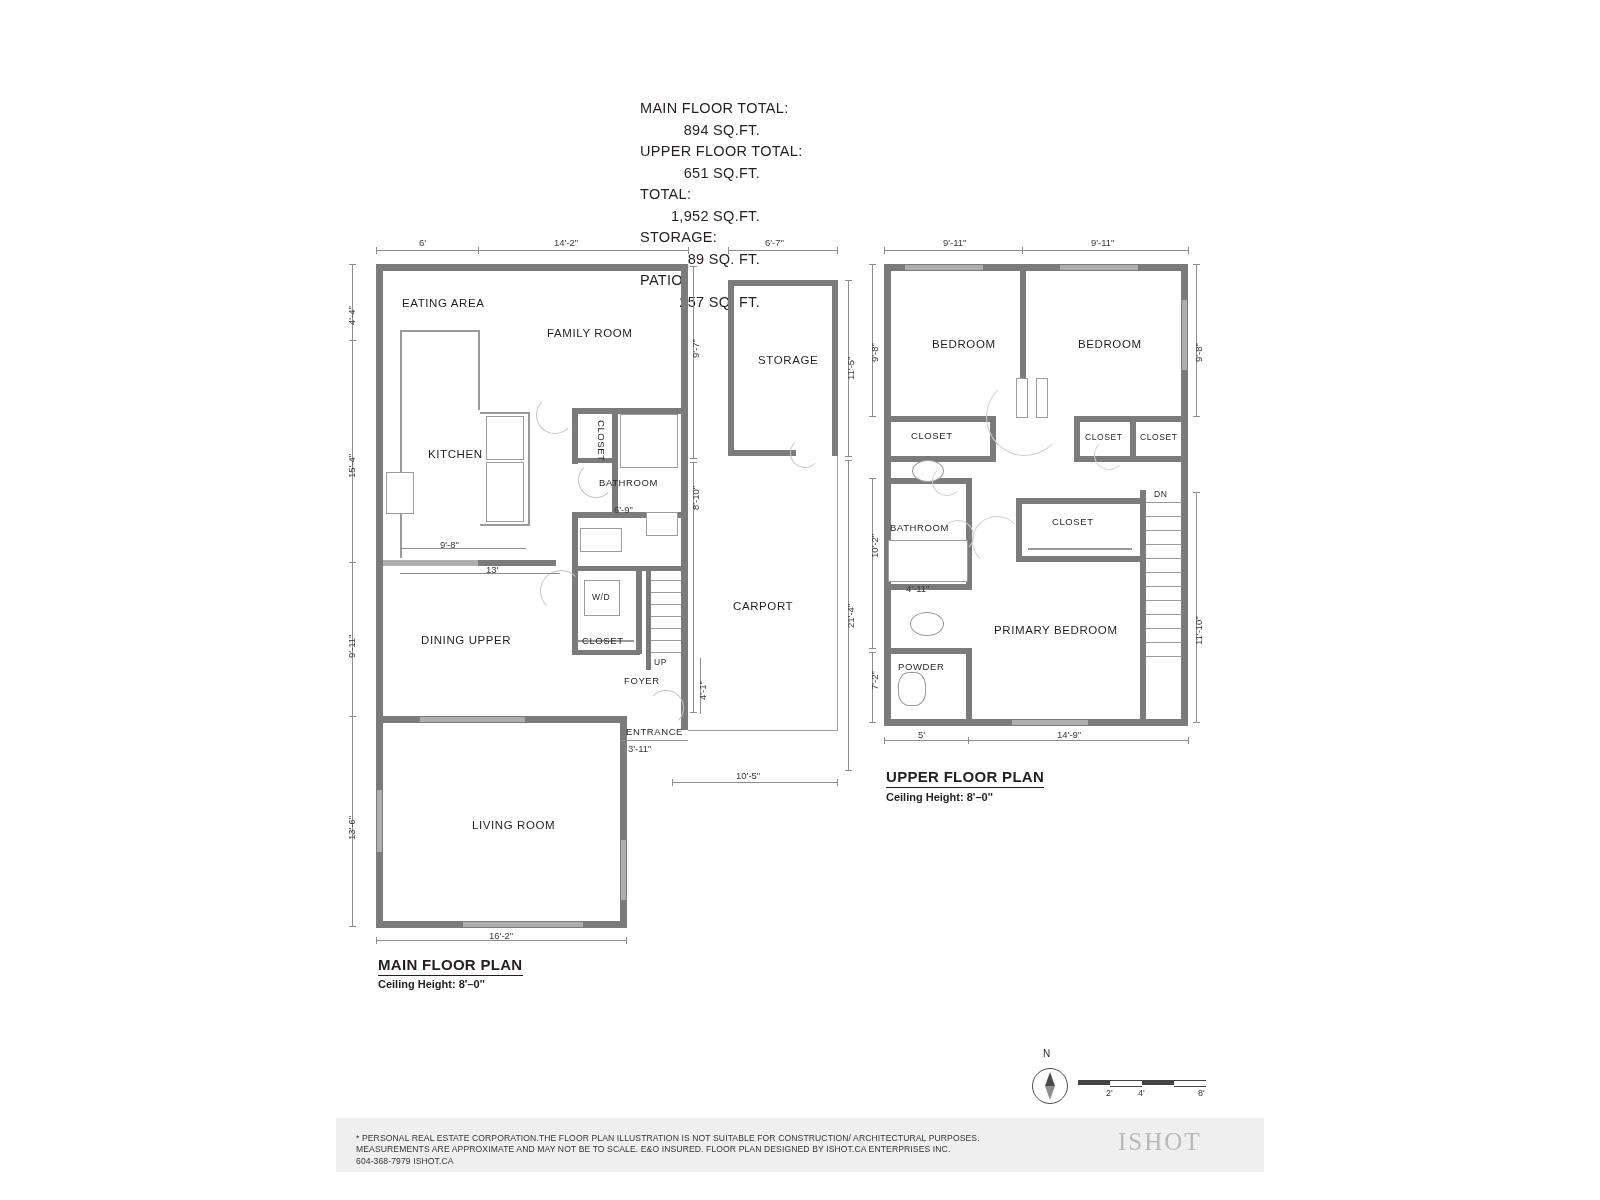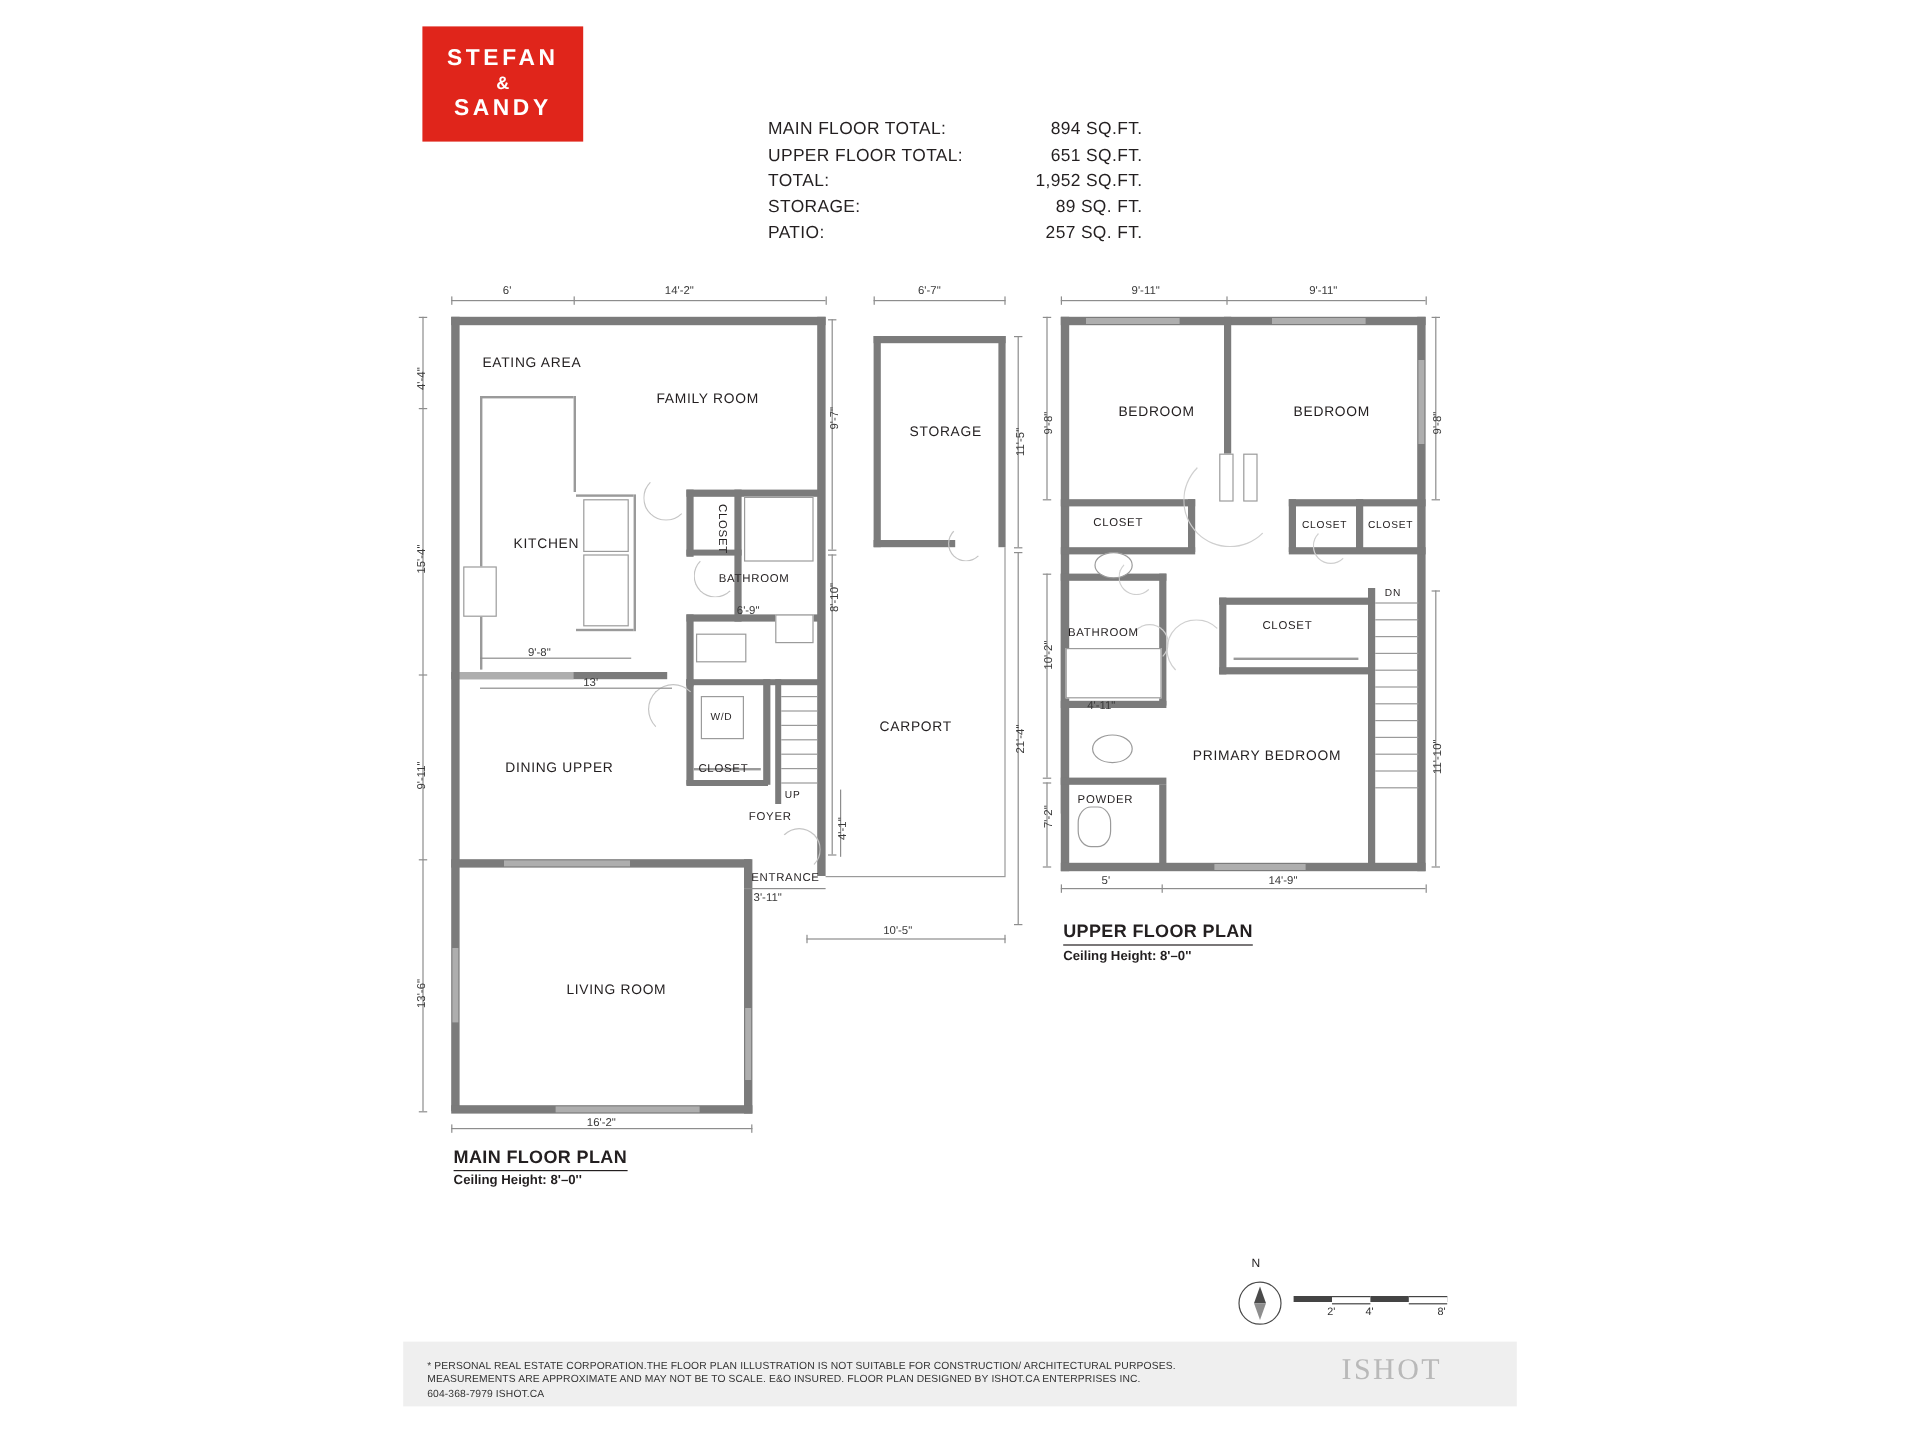--- a/index.html
+++ b/index.html
@@ -16,21 +16,21 @@
     background:#e0251b;color:#fff;display:flex;flex-direction:column;
     align-items:center;justify-content:center;letter-spacing:3px;
     font-size:19px;font-weight:700;line-height:1.25;
   }
   .logo span{display:block;text-align:center;}
   .logo .amp{font-size:15px;letter-spacing:0;}
 
   
   .addr{position:absolute;left:616px;top:52px;font-size:21px;font-weight:700;letter-spacing:.4px;}
   .areas{position:absolute;left:640px;top:98px;font-size:14.5px;line-height:21.5px;}
-  .areas .row{display:flex;}
+  .areas .row{display:flex;flex-direction:column;}
   .areas .lbl{width:192px;letter-spacing:.3px;}
   .areas .val{width:120px;text-align:right;letter-spacing:.3px;}
   .areas .row.total{font-weight:400;}
 
   
   .wall{position:absolute;background:#7b7b7b;}
   .wallL{position:absolute;background:#aeaeae;}
   .thin{position:absolute;background:#9a9a9a;}
   .room{position:absolute;font-size:11.5px;letter-spacing:.6px;color:#231f20;white-space:nowrap;}
   .room.sm{font-size:9.5px;}
@@ -59,25 +59,20 @@
   .nlbl{position:absolute;left:1043px;top:1048px;font-size:10px;}
   .scalebar{position:absolute;left:1078px;top:1080px;width:128px;height:5px;background:#444;}
   .scalebar .w{position:absolute;top:0;height:5px;background:#fff;border-top:1px solid #444;border-bottom:1px solid #444;}
   .slbl{position:absolute;font-size:9px;color:#333;}
 </style>
 </head>
 <body>
 
 <div class="page">
 
-  <div class="logo">
-    <span>STEFAN</span>
-    <span class="amp">&amp;</span>
-    <span>SANDY</span>
-  </div>
 
   <div class="areas">
     <div class="row">
         <div class="lbl">MAIN FLOOR TOTAL:</div>
         <div class="val">894 SQ.FT.</div>
       </div>
     <div class="row">
         <div class="lbl">UPPER FLOOR TOTAL:</div>
         <div class="val">651 SQ.FT.</div>
       </div>

